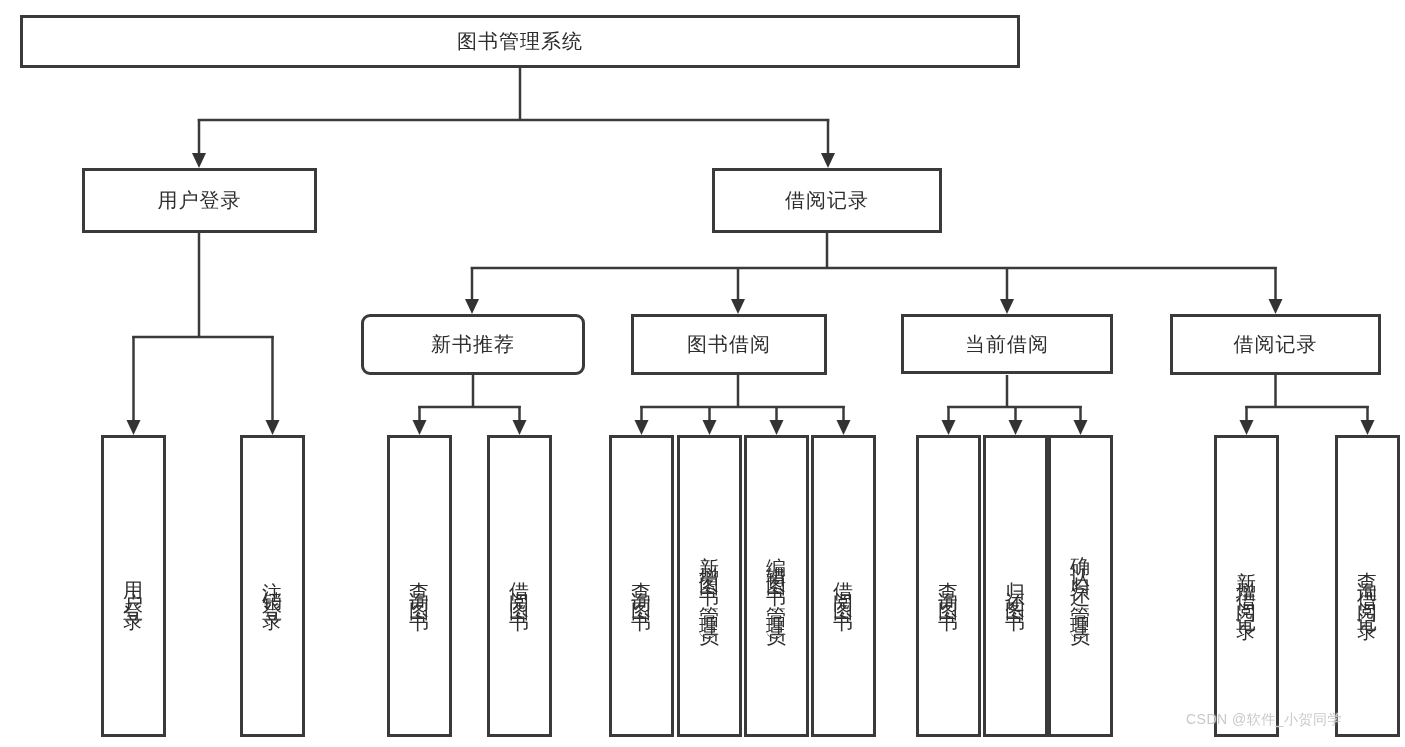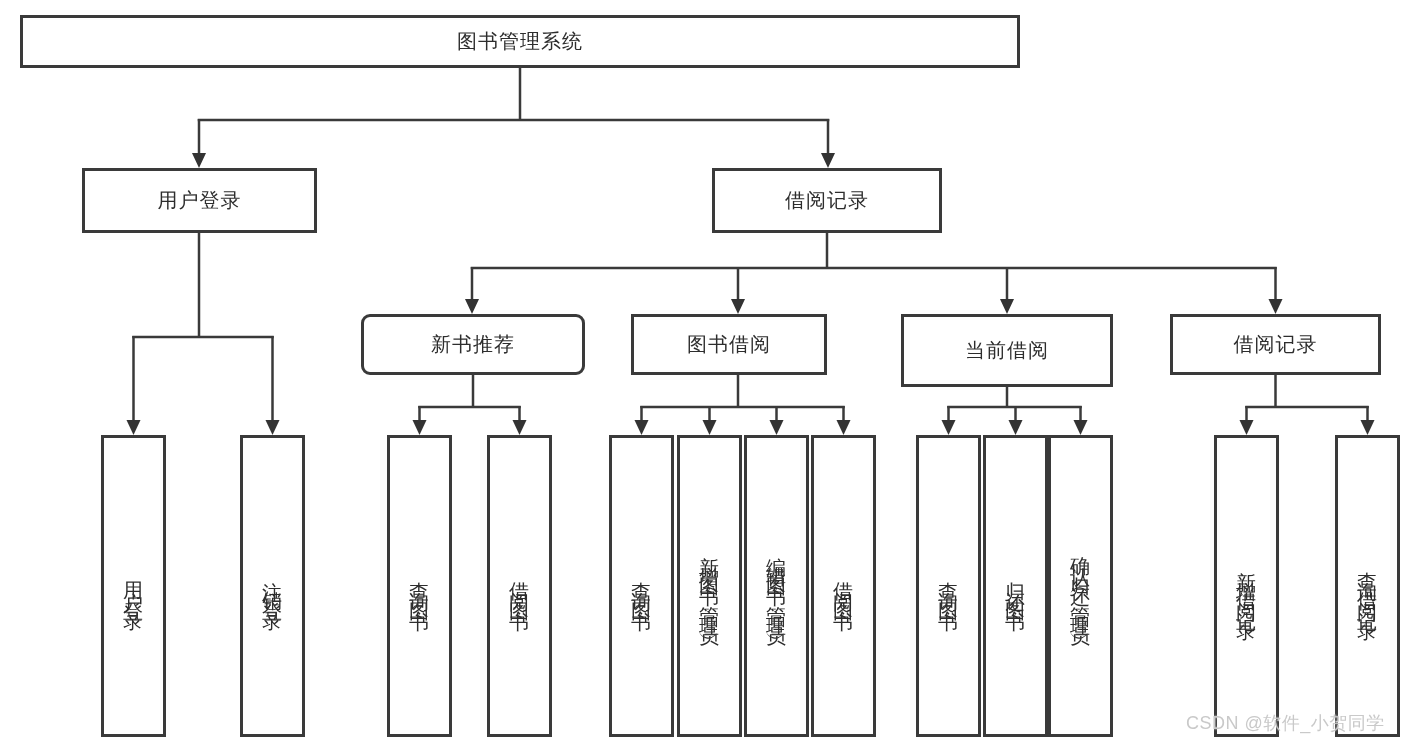--- a/index.html
+++ b/index.html
@@ -43,41 +43,41 @@
     font-size: 20px;
     line-height: 1;
   }
   .v-node span { display: block; }
   
   #root-box        { left: 20px;   top: 15px;  width: 1000px; height: 53px; }
   #user-login-box  { left: 82px;   top: 168px; width: 235px;  height: 65px; }
   #book-mgmt-box   { left: 712px;  top: 168px; width: 230px;  height: 65px; }
   #new-rec-box     { left: 361px;  top: 314px; width: 224px;  height: 61px; border-radius: 9px; }
   #book-borrow-box { left: 631px;  top: 314px; width: 196px;  height: 61px; }
-  #cur-borrow-box  { left: 901px;  top: 314px; width: 212px;  height: 73px; }
+  #cur-borrow-box  { left: 901px;  top: 314px; width: 212px;  height: 60px; }
   #borrow-rec-box  { left: 1170px; top: 314px; width: 211px;  height: 61px; text-align: center; }
   .leaf { top: 435px; width: 65px; height: 302px; }
   #leaf-login       { left: 101px; }
   #leaf-logout      { left: 240px; }
   #leaf-nr-query    { left: 387px; }
   #leaf-nr-borrow   { left: 487px; }
   #leaf-bb-query    { left: 609px; }
   #leaf-bb-add      { left: 677px; }
   #leaf-bb-edit     { left: 744px; }
   #leaf-bb-borrow   { left: 811px; }
   #leaf-cb-query    { left: 916px; }
   #leaf-cb-return   { left: 983px; }
   #leaf-cb-confirm  { left: 1048px; }
   #leaf-br-add      { left: 1214px; }
   #leaf-br-query    { left: 1335px; }
   .watermark {
     position: absolute;
     left: 1186px;
     top: 711px;
-    font-size: 18px;
+    font-size: 14px;
     letter-spacing: 0.5px;
     color: #c9c9c9;
     text-shadow: 0 0 2px rgba(255,255,255,0.9);
     z-index: 6;
     white-space: nowrap;
   }
 </style>
 </head>
 <body>
 

